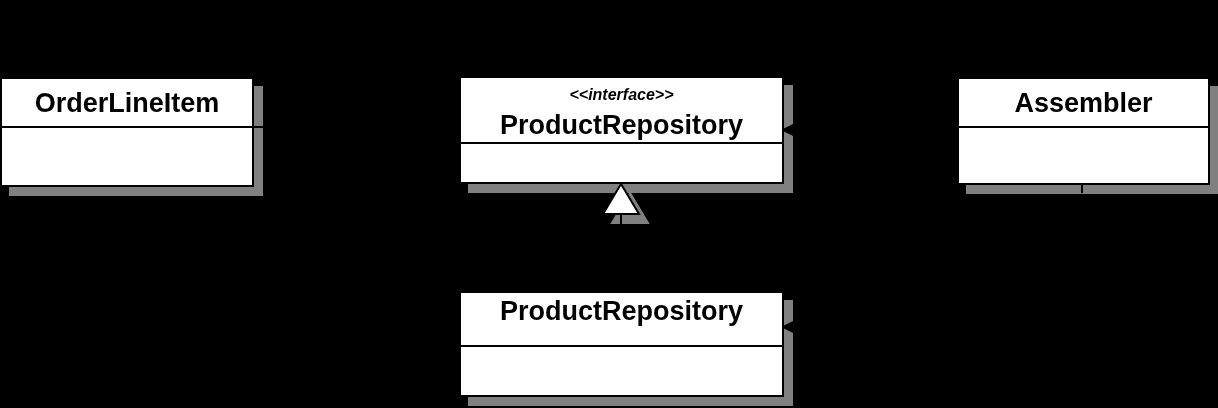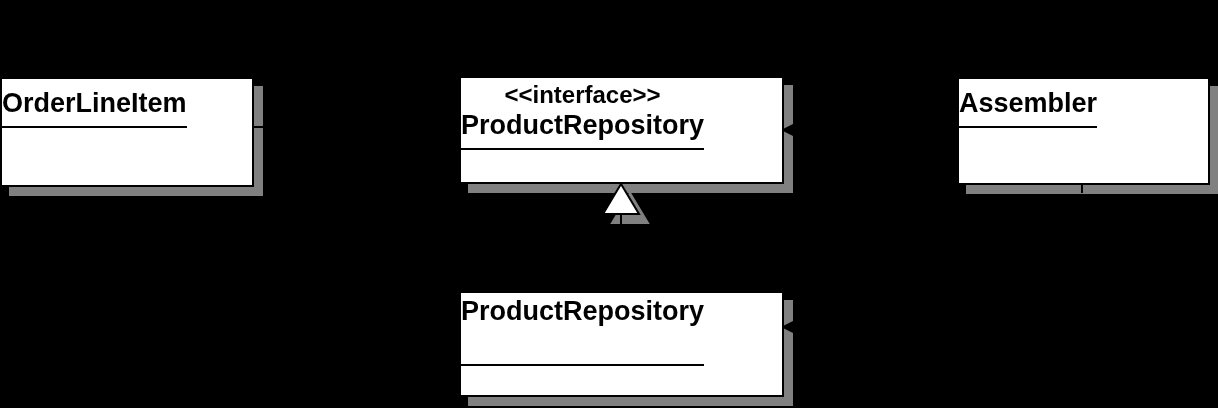--- a/index.html
+++ b/index.html
@@ -24,45 +24,46 @@
   #layer-lines   { z-index: 2; }
   #layer-marker  { z-index: 4; }
 
   .uml-box {
     position: absolute;
     z-index: 3;
     box-sizing: border-box;
     background: #ffffff;
     border: 2px solid #000000;
     display: flex;
-    flex-direction: row;
+    flex-direction: column;
     gap: 48px;
   }
   .uml-box .title {
     box-sizing: border-box;
     border-bottom: 2px solid #000000;
     text-align: center;
     color: #000000;
   }
   .title.single {
     display: flex;
     align-items: center;
     justify-content: center;
   }
   .cname {
     font-size: 27px;
     font-weight: bold;
     line-height: 34px;
     white-space: nowrap;
   }
   .stereo {
-    font-size: 24px;
+    font-size: 16px;
     font-weight: bold;
     line-height: 26px;
     white-space: nowrap;
+    font-style: italic;
   }
   .pad-top-4 { padding-top: 4px; }
   .pad-top-1 { padding-top: 1px; }
   .uml-box .body {
     flex: 1;
     background: #ffffff;
   }
 </style>
 </head>
 <body>

